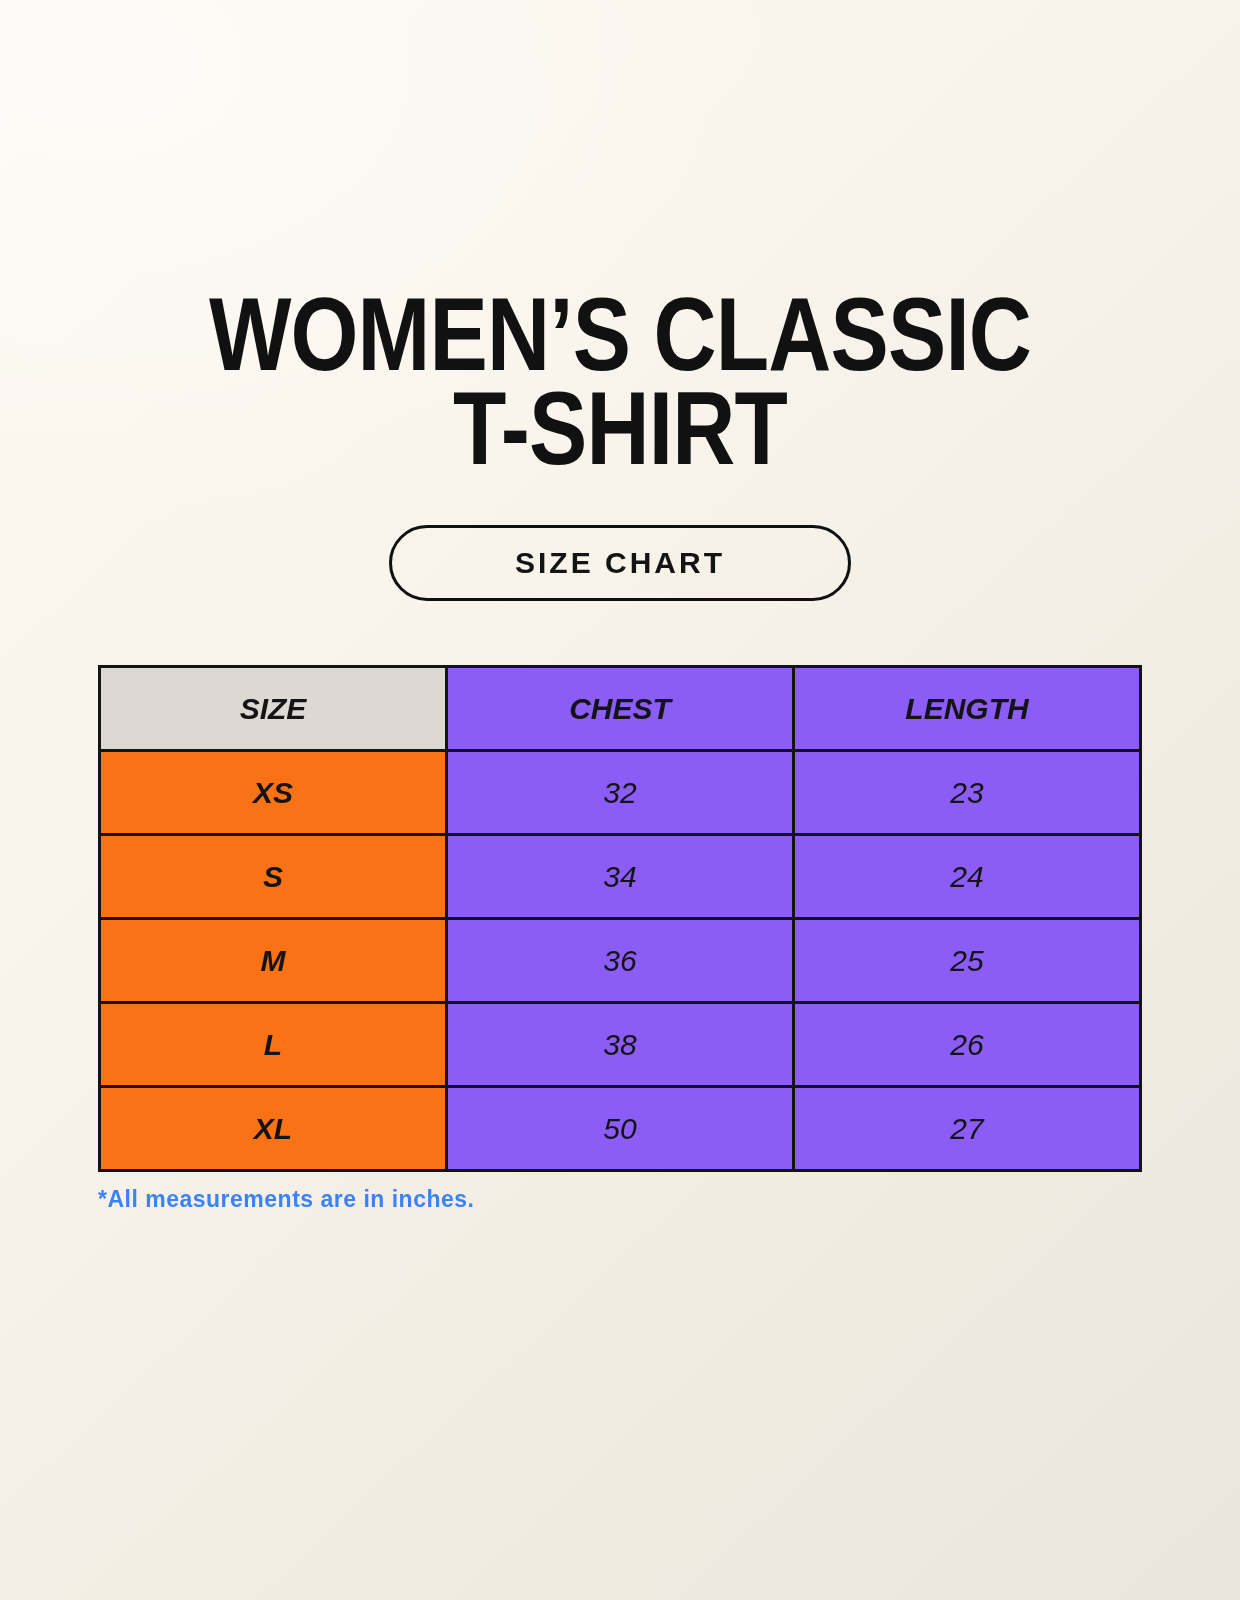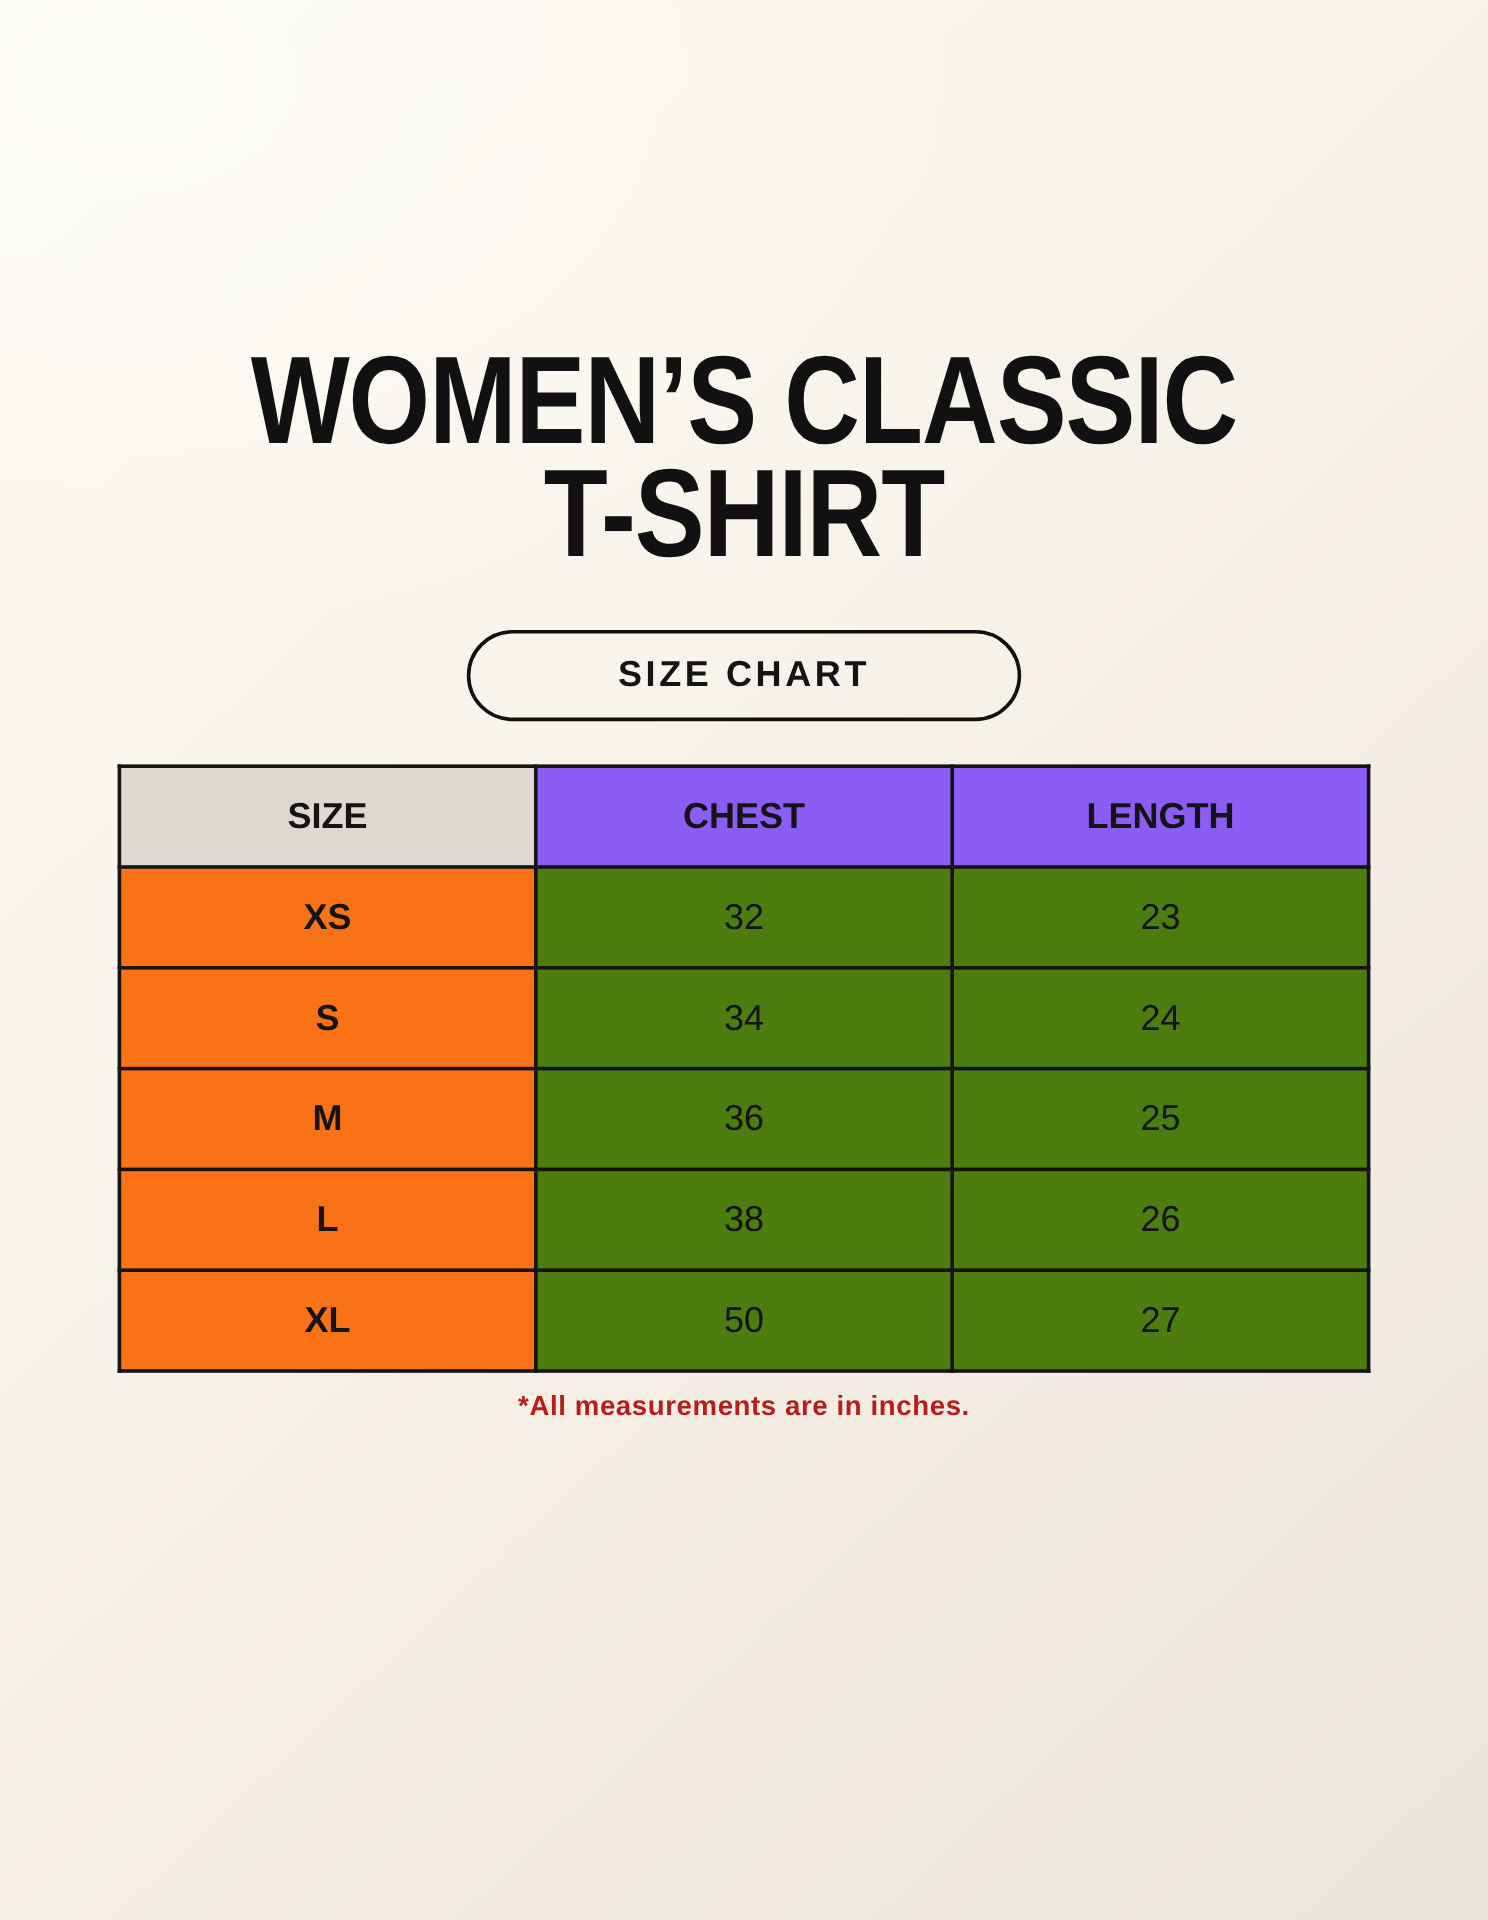--- a/index.html
+++ b/index.html
@@ -36,45 +36,46 @@
     display:flex;
     align-items:center;
     justify-content:center;
     font-size:30px;
     font-weight:bold;
     letter-spacing:3px;
     color:#141414;
   }
 
   table.size-table {
-    margin:36px auto 0 auto;
+    margin:64px auto 0 auto;
     width:1044px;
     border-collapse:collapse;
     table-layout:fixed;
+    font-style:italic;
   }
   table.size-table th, table.size-table td {
     border:3px solid #161412;
     height:84px;
     text-align:center;
     vertical-align:middle;
     font-size:30px;
   }
   th.col-size  { background:#ded8d3; font-weight:bold; }
   th.col-meas  { background:#8b5cf6; font-weight:bold; }
   td.size-cell { background:#f97316; font-weight:bold; }
-  td.val-cell  { background:#4d7c0f; font-weight:normal; font-size:29px; }
+  td.val-cell  { background:#8b5cf6; font-weight:normal; font-size:29px; }
 
   .footnote {
     width:1044px;
     margin:14px auto 0 auto;
-    text-align:center;
+    text-align:left;
     font-size:23px;
     font-weight:bold;
     letter-spacing:0.5px;
-    color:#b91c1c;
+    color:#3b82f6;
   }
 </style>
 </head>
 <body>
 
 <div class="page">
 
   <div class="title-block">
     <div>WOMEN’S CLASSIC</div>
     <div>T-SHIRT</div>

